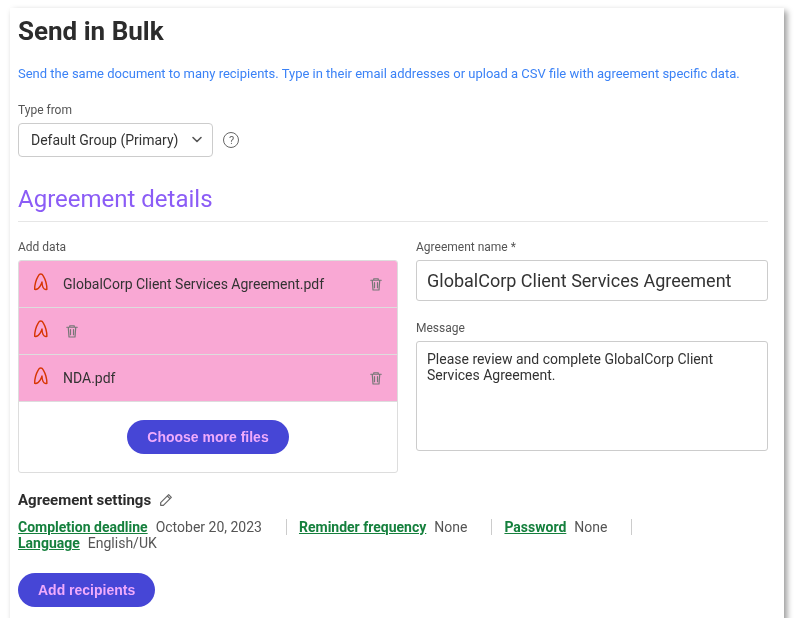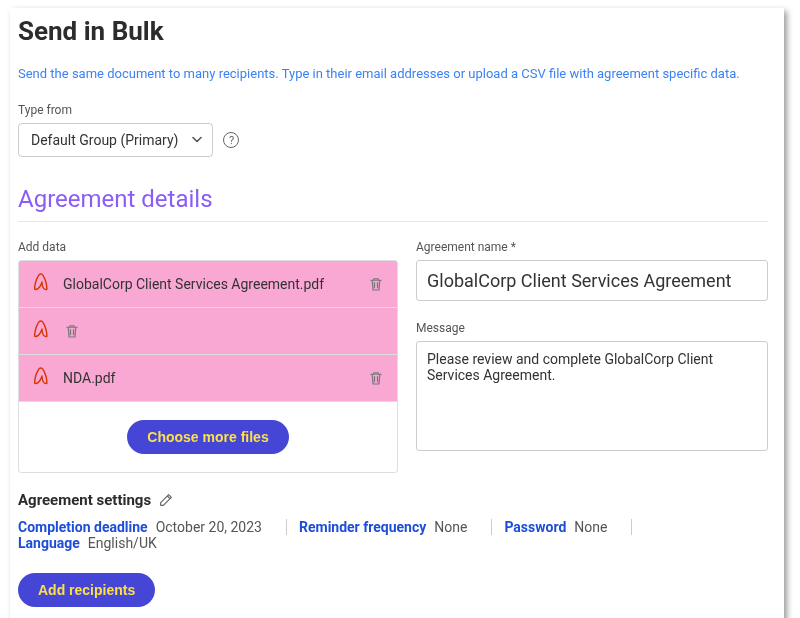--- a/index.html
+++ b/index.html
@@ -117,21 +117,21 @@
     .trash-btn {
       cursor: pointer;
       display: inline-flex;
     }
     .choose-more-wrap {
       padding: 18px 0;
       text-align: center;
     }
     .btn-primary {
       background: #4646d6;
-      color: #fde047;
+      color: #f0abfc;
       border: none;
       border-radius: 18px;
       padding: 9px 20px;
       font-size: 14px;
       font-weight: 600;
       cursor: pointer;
     }
     .text-input {
       width: 100%;
       border: 1px solid #ccc;
@@ -176,21 +176,21 @@
       color: #333;
       margin-bottom: 22px;
       flex-wrap: wrap;
     }
     .setting-item {
       display: inline-flex;
       align-items: baseline;
       gap: 8px;
       padding-right: 12px;
     }
-    .setting-label { font-weight: 700; color: #1d4ed8; }
+    .setting-label { font-weight: 700; color: #15803d; text-decoration: underline; }
     .setting-value { color: #555; }
     .vr {
       width: 1px;
       height: 16px;
       background: #ccc;
       margin: 0 12px;
     }
   </style>
 </head>
 <body>

